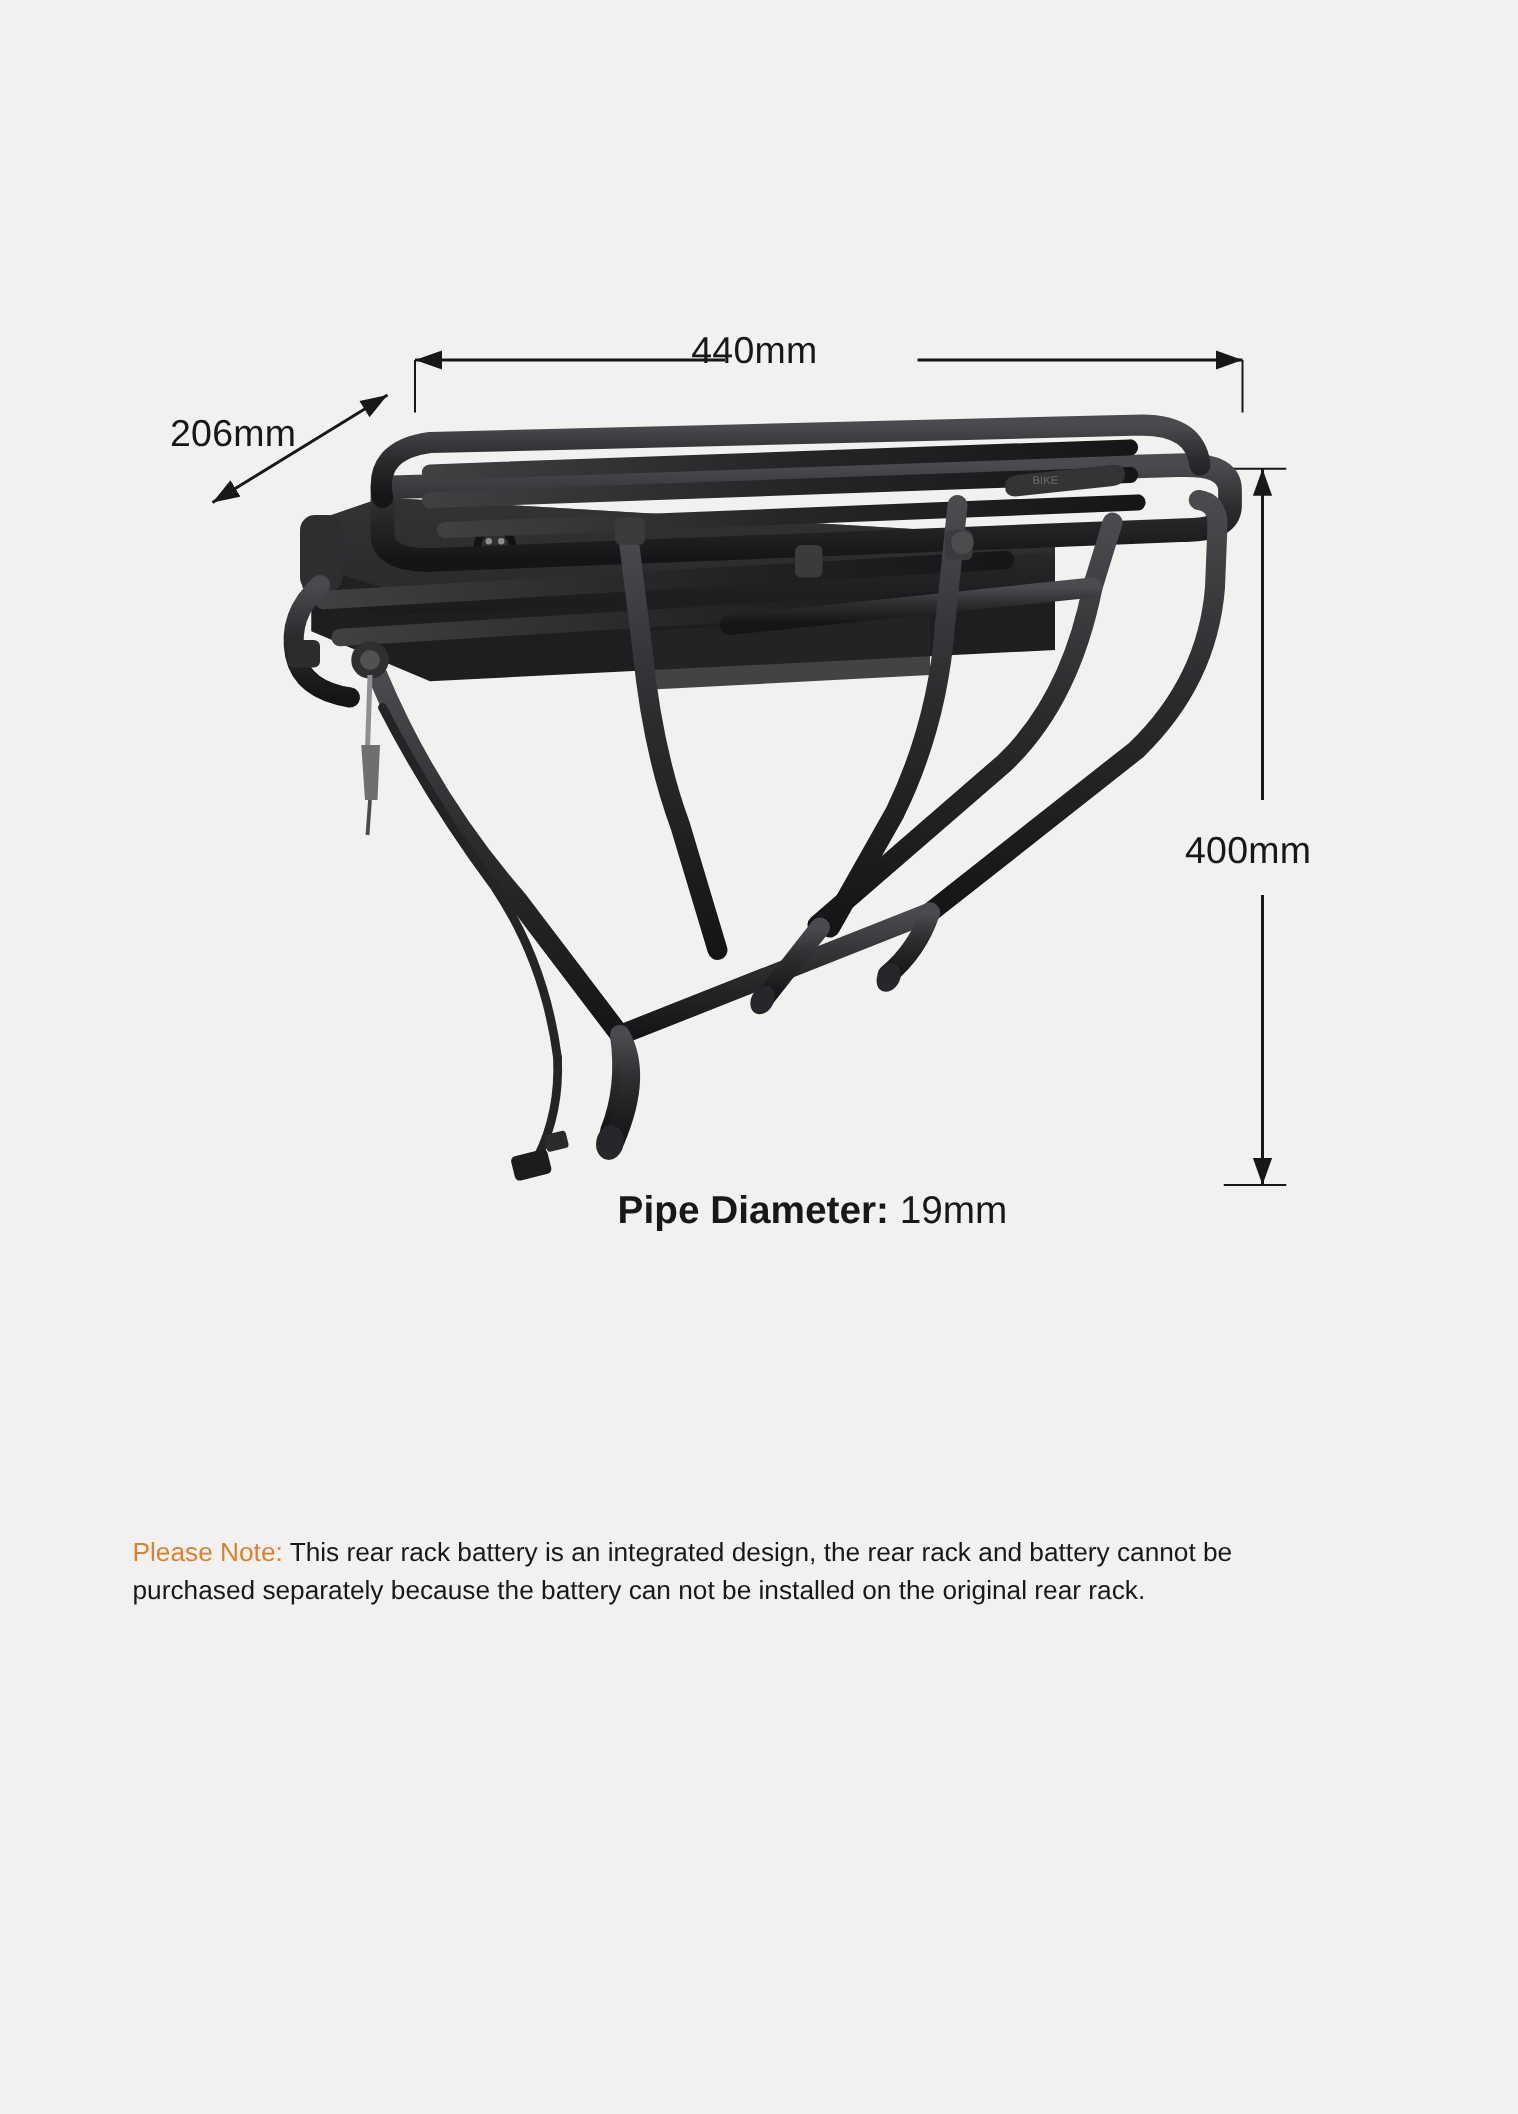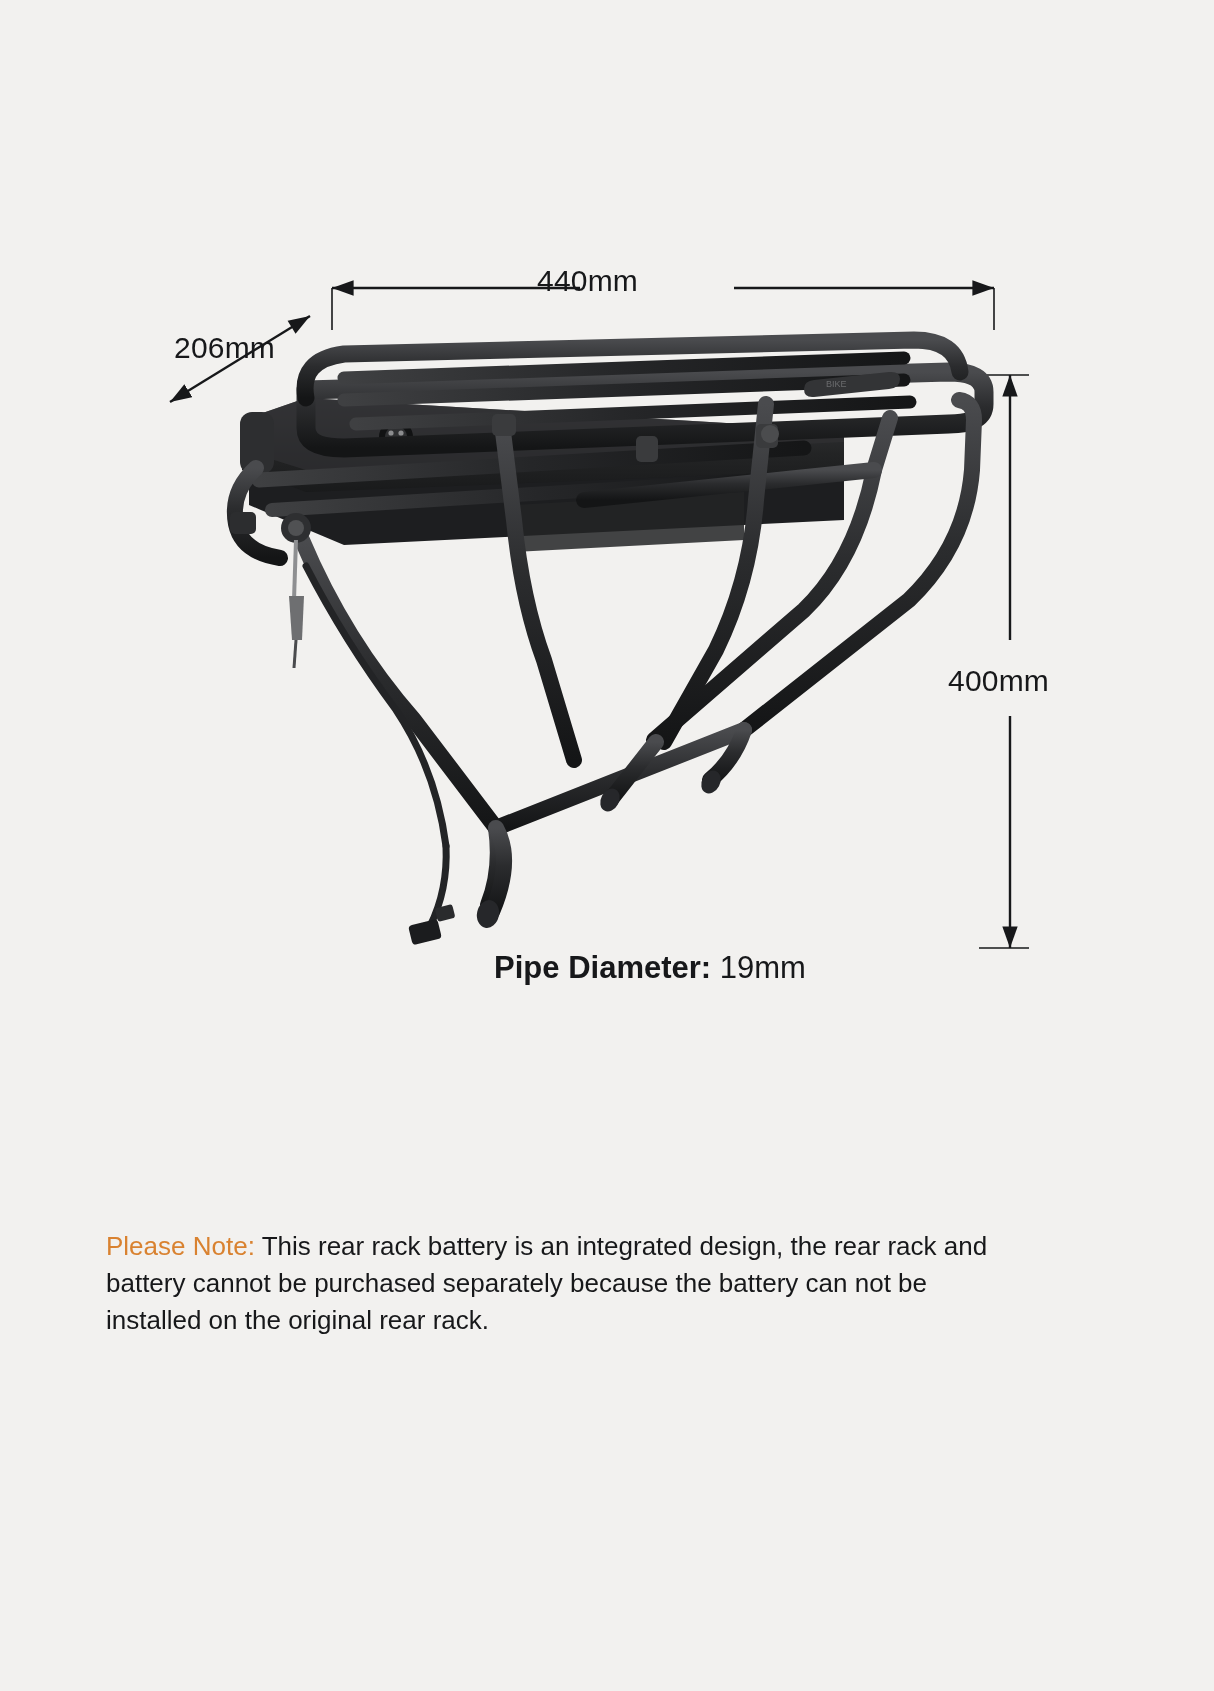--- a/index.html
+++ b/index.html
@@ -34,22 +34,22 @@
   }
 
   
   .dim-label {
     position: absolute;
     color: #17181a;
     font-size: 30px;
     letter-spacing: 0.2px;
     white-space: nowrap;
   }
-  #dim-width-label  { left: 537px; top: 264px; }
-  #dim-depth-label  { left: 136px; top: 331px; margin-left: 38px; }
+  #dim-width-label  { left: 553px; top: 264px; }
+  #dim-depth-label  { left: 136px; top: 331px; }
   #dim-height-label { left: 948px; top: 664px; }
 
   
   .specs {
     position: absolute;
     left: 0;
     top: 950px;
     width: 1214px;
     padding-left: 43px;
   }
@@ -66,21 +66,21 @@
   .spec-line .spec-val {
     font-weight: normal;
   }
 
   
   .note {
     position: absolute;
     left: 106px;
     top: 1228px;
     width: 920px;
-    font-size: 26px;
+    font-size: 21px;
     line-height: 1.42;
     color: #17181a;
   }
   .note-lead {
     color: #d98230;
   }
 </style>
 </head>
 <body>
 

